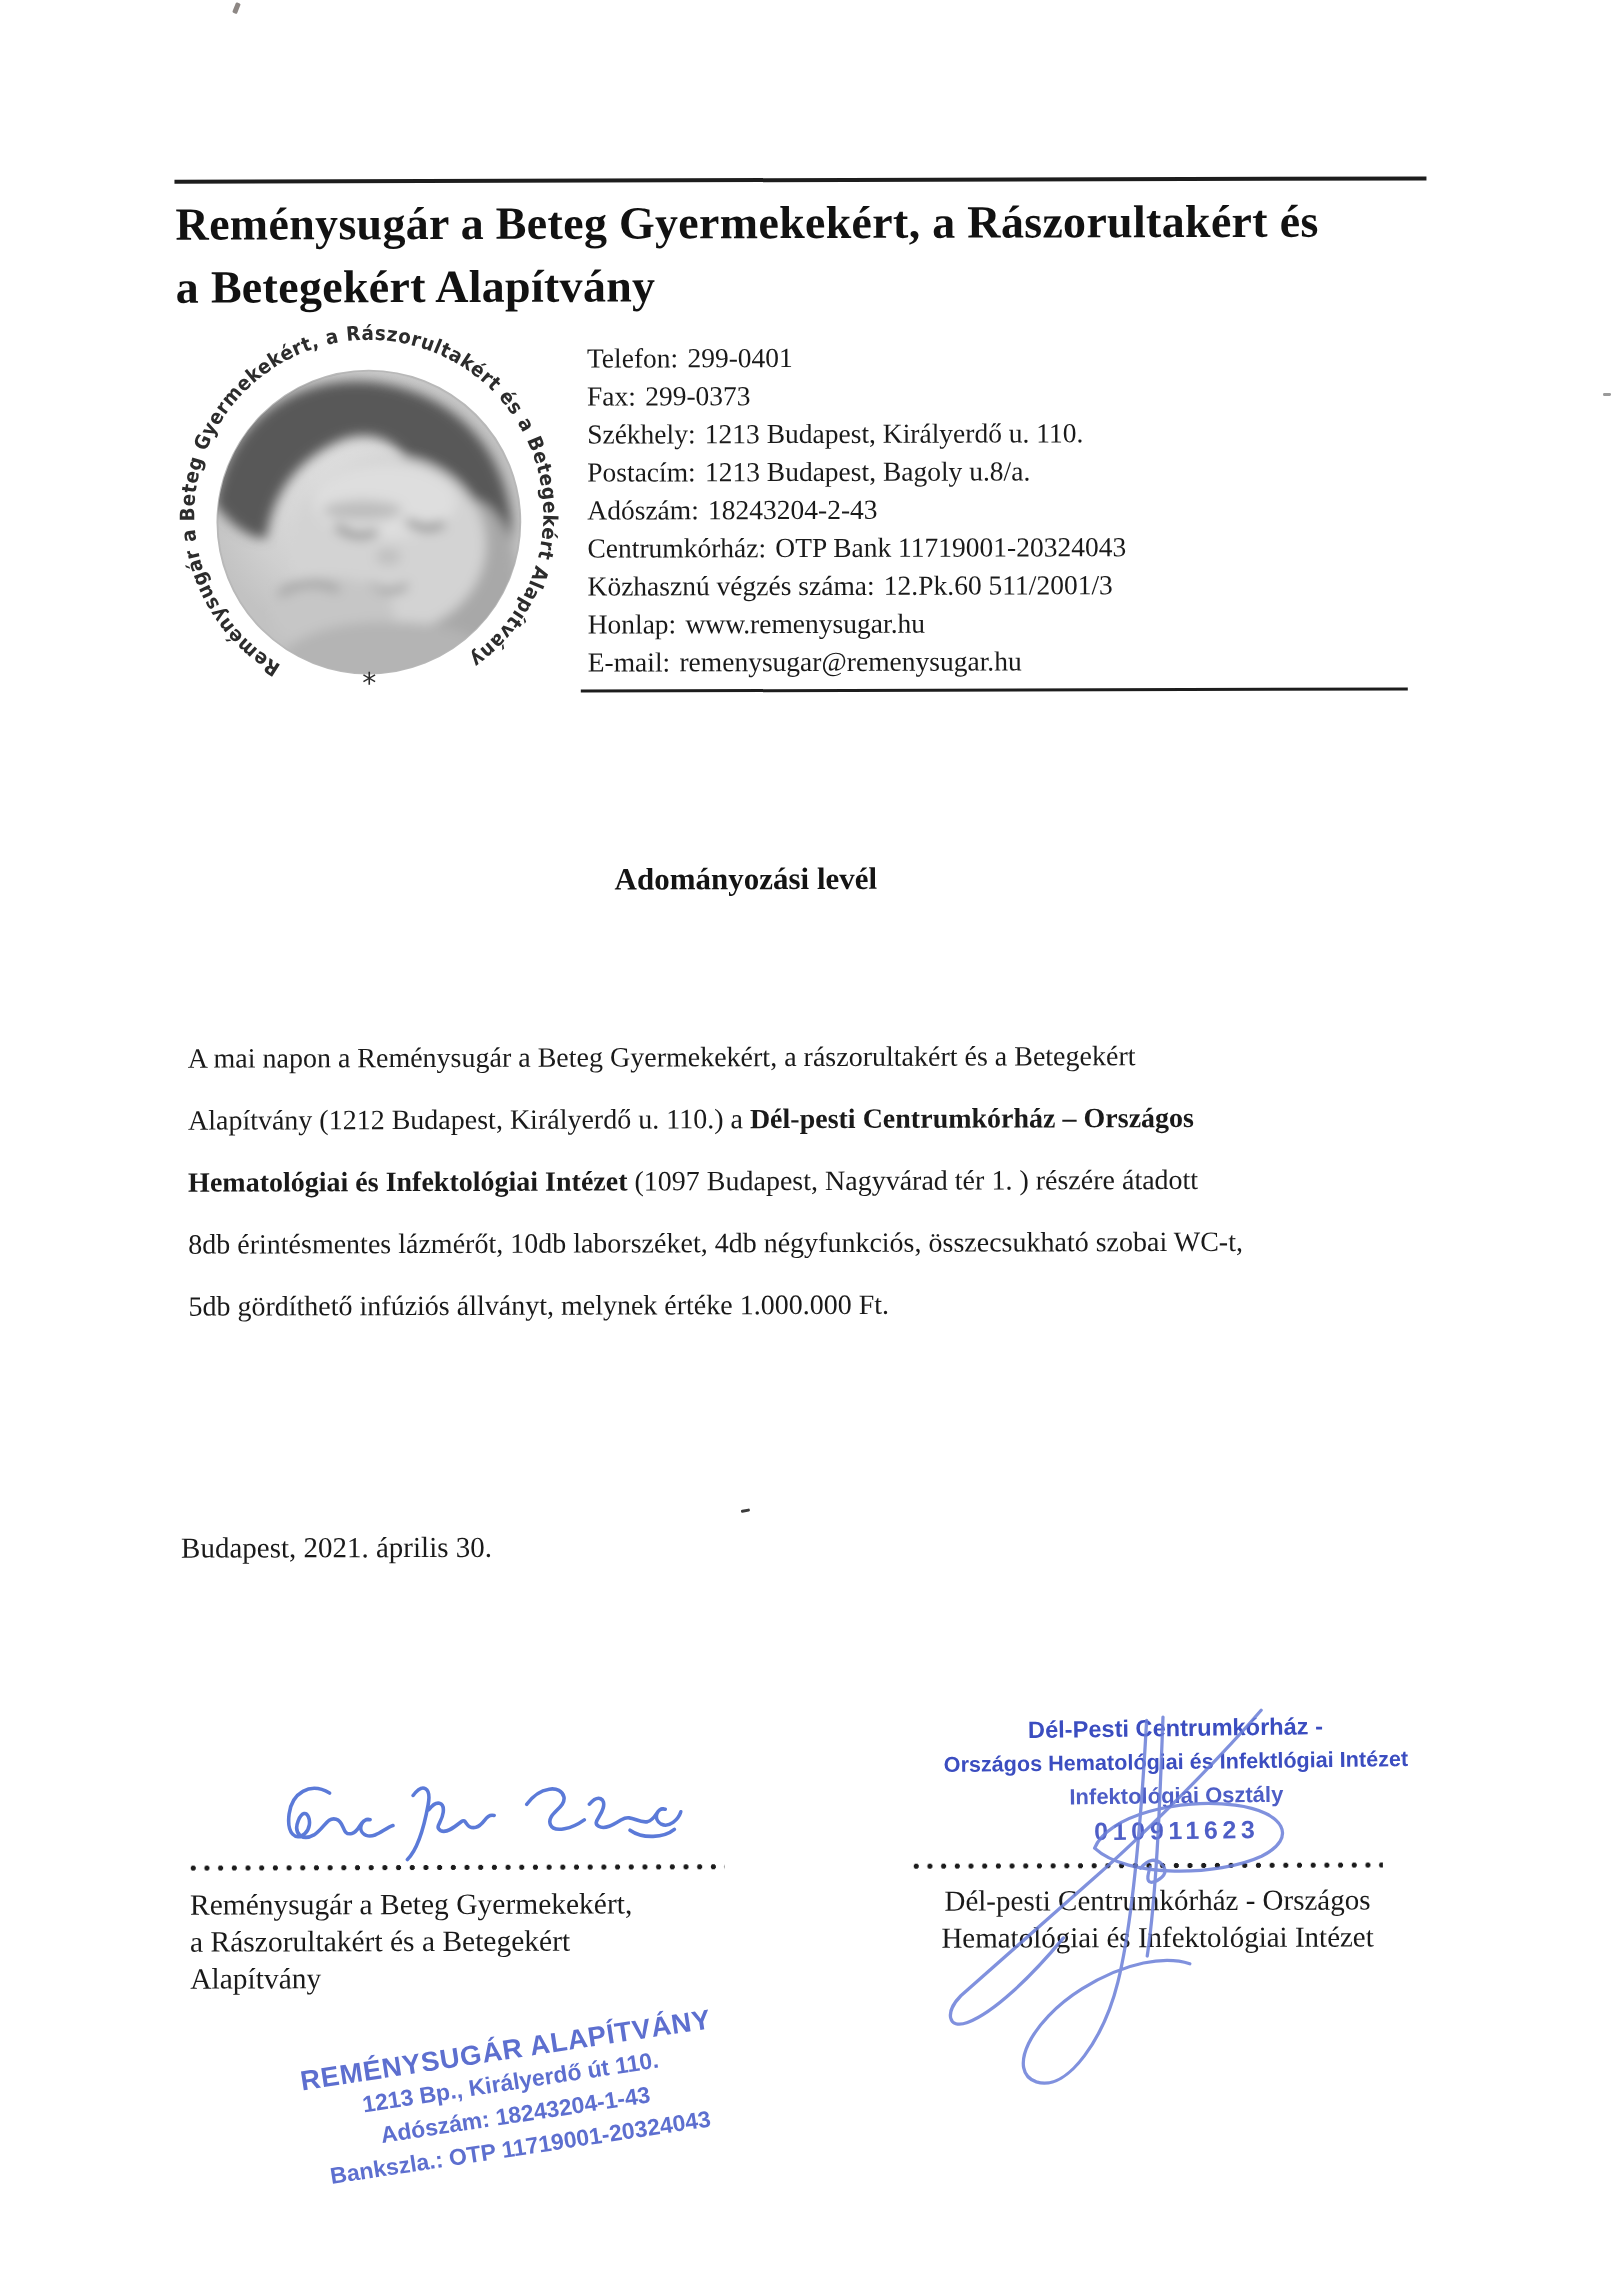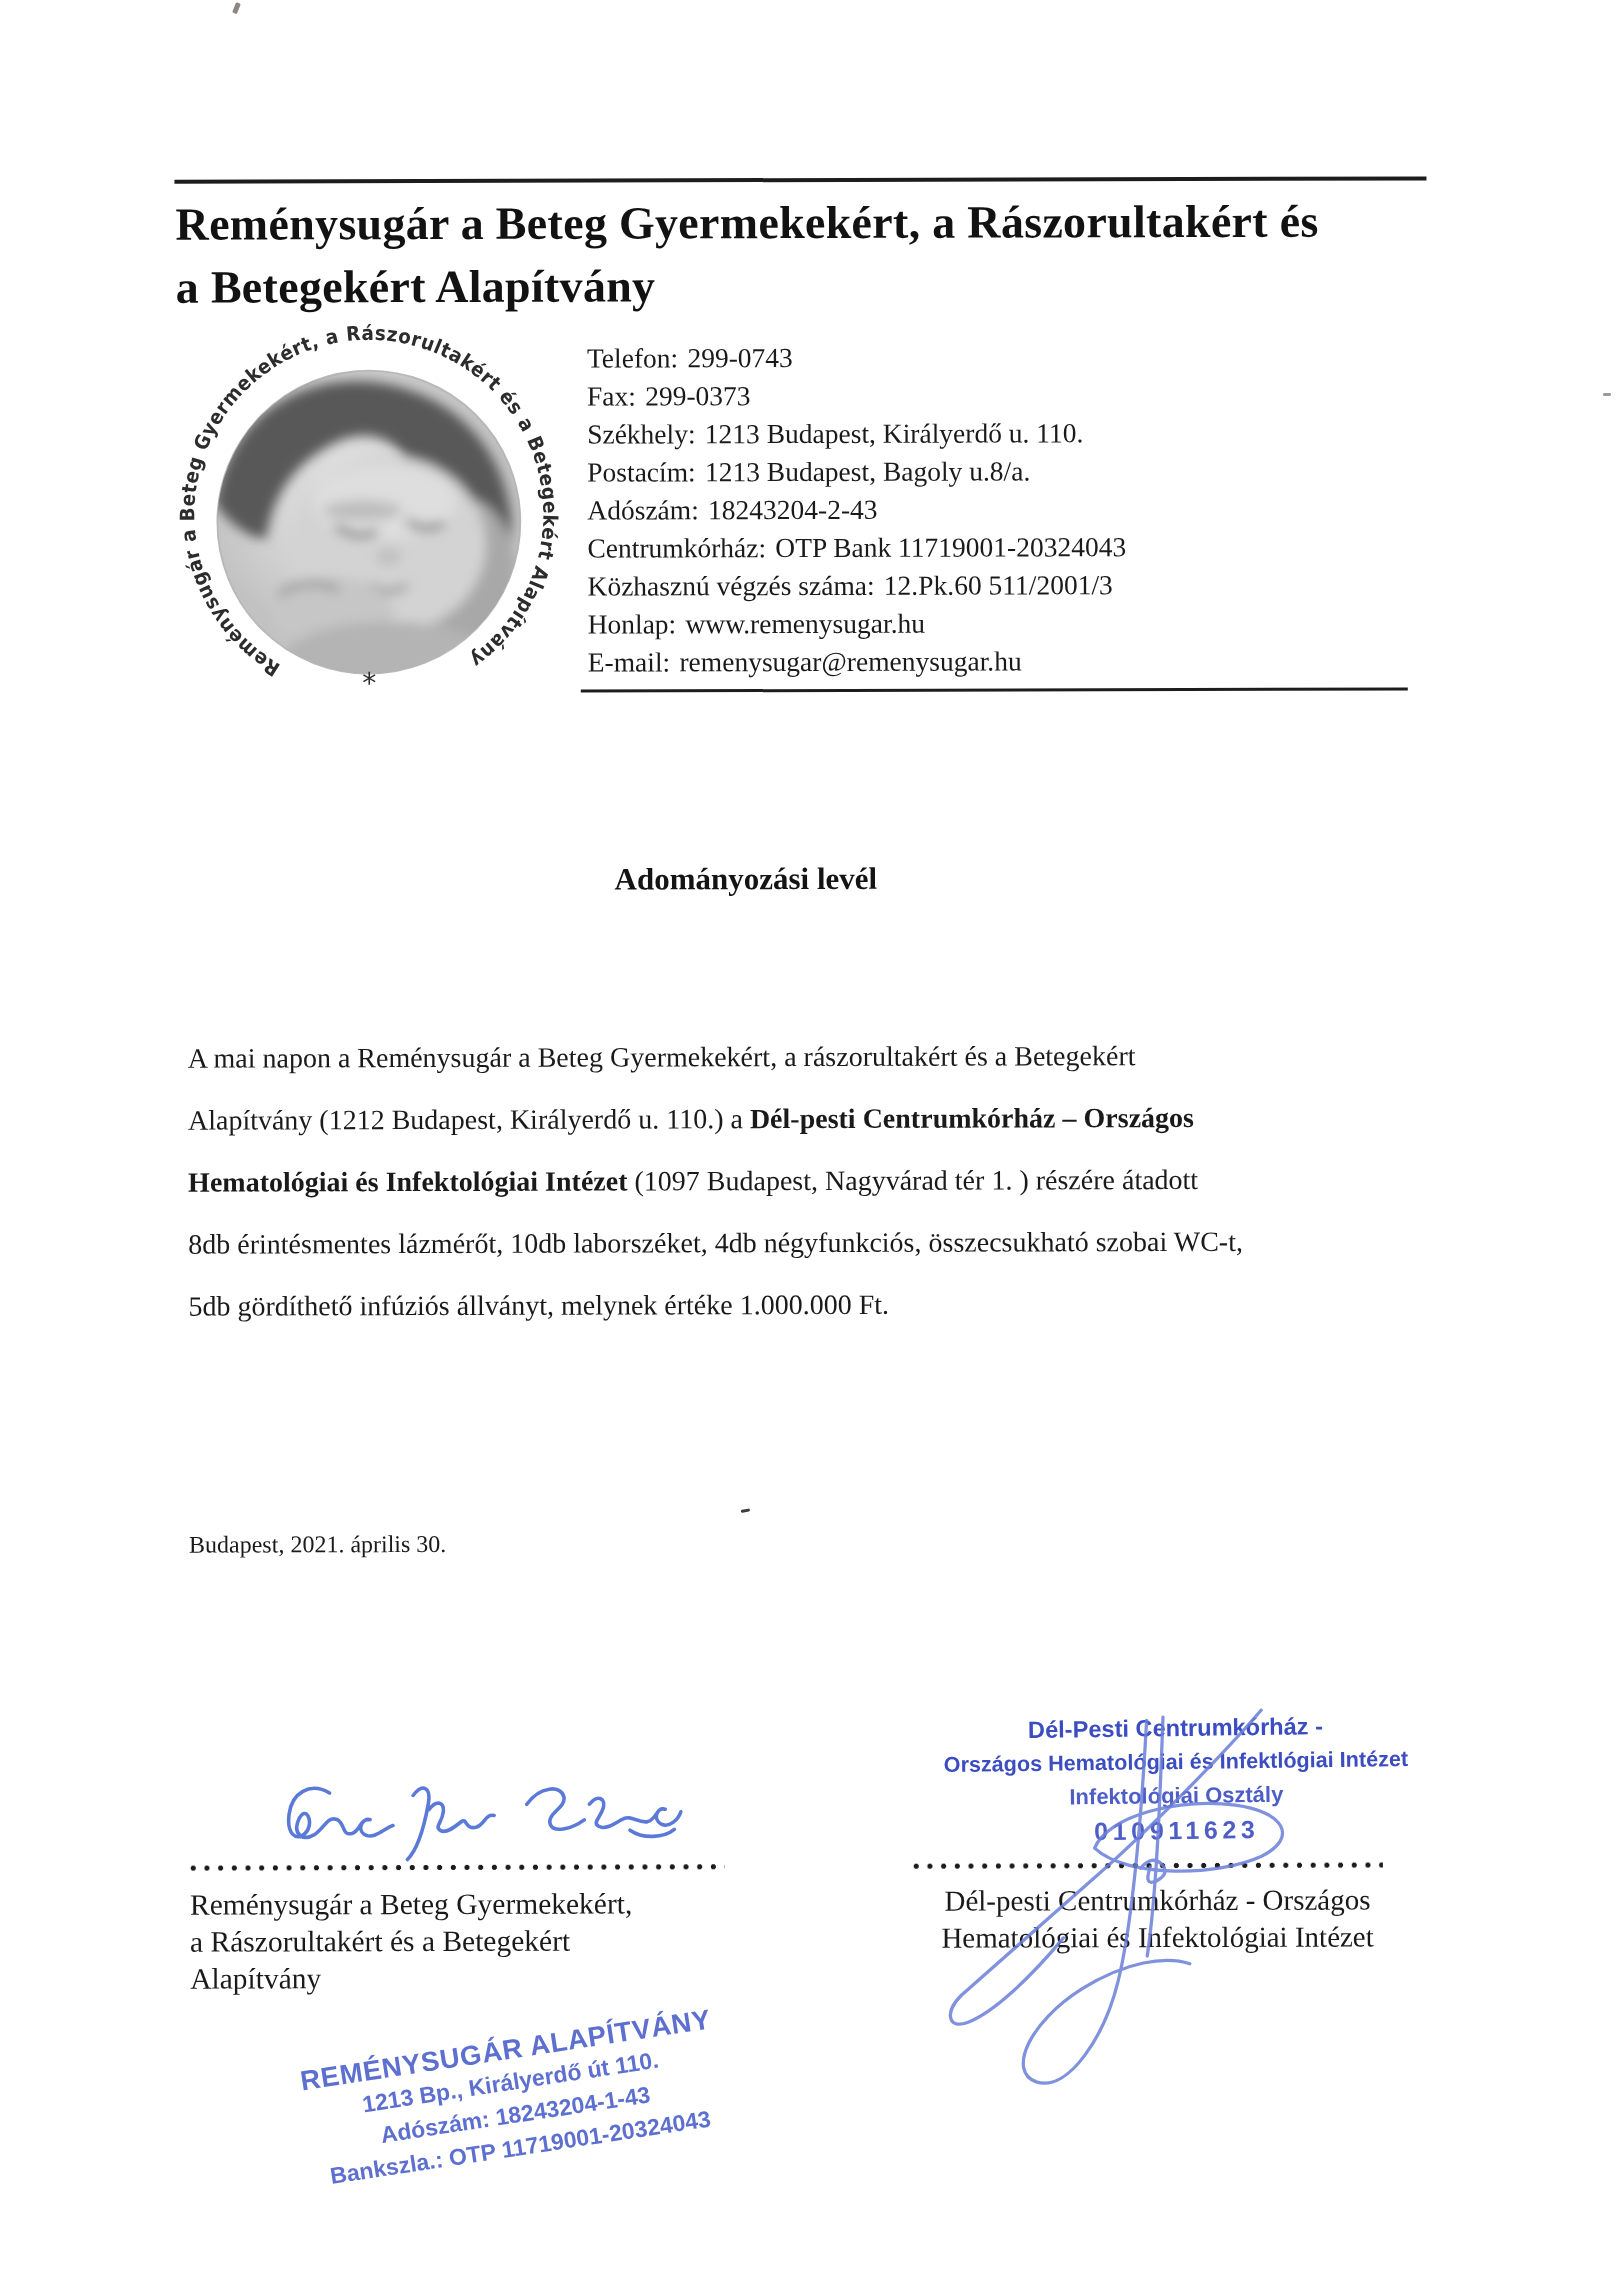--- a/index.html
+++ b/index.html
@@ -34,21 +34,21 @@
   
   .section-title{
     position:absolute;left:177px;top:861px;width:1139px;
     text-align:center;font-size:31px;font-weight:700;color:#141414;
   }
 
   
   .body-par{position:absolute;left:188px;top:1026px;width:1283px;font-size:28px;line-height:62px;}
   .body-par b{font-weight:700;}
 
-  .date-line{position:absolute;left:188px;top:1530px;font-size:24px;}
+  .date-line{position:absolute;left:180px;top:1530px;font-size:29px;}
 
   
   .dotline{
     position:absolute;height:7.2px;
     background-image:radial-gradient(circle at 3.3px 3.6px,#1c1c1c 2.4px,transparent 2.9px);
     background-size:13.7px 7.2px;background-repeat:repeat-x;
   }
   .dotline-left{left:188px;top:1863px;width:535px;}
   .dotline-right{left:911px;top:1863px;width:470px;}
 
@@ -127,21 +127,21 @@
           <ellipse cx="330" cy="525" rx="165" ry="60" fill="#b4b4b4"></ellipse>
         </g>
         <text font-family="DejaVu Sans, sans-serif" font-size="31" font-weight="600" fill="#2c2c2c" letter-spacing="1">
           <textPath href="#ringPath" startOffset="0" textLength="1400" lengthAdjust="spacingAndGlyphs">Reménysugár a Beteg Gyermekekért, a Rászorultakért és a Betegekért Alapítvány</textPath>
         </text>
         <text x="300" y="576" text-anchor="middle" font-family="DejaVu Sans, sans-serif" font-size="44" fill="#2c2c2c">*</text>
       </svg>
     </div>
 
     <div class="contact">
-      <div class="contact-row"><span class="lbl">Telefon:</span><span class="val">299-0743</span></div>
+      <div class="contact-row"><span class="lbl">Telefon:</span><span class="val">299-0401</span></div>
       <div class="contact-row"><span class="lbl">Fax:</span><span class="val">299-0373</span></div>
       <div class="contact-row"><span class="lbl">Székhely:</span><span class="val">1213 Budapest, Királyerdő u. 110.</span></div>
       <div class="contact-row"><span class="lbl">Postacím:</span><span class="val">1213 Budapest, Bagoly u.8/a.</span></div>
       <div class="contact-row"><span class="lbl">Adószám:</span><span class="val">18243204-2-43</span></div>
       <div class="contact-row"><span class="lbl">Centrumkórház:</span><span class="val">OTP Bank 11719001-20324043</span></div>
       <div class="contact-row"><span class="lbl">Közhasznú végzés száma:</span><span class="val">12.Pk.60 511/2001/3</span></div>
       <div class="contact-row"><span class="lbl">Honlap:</span><span class="val">www.remenysugar.hu</span></div>
       <div class="contact-row"><span class="lbl">E-mail:</span><span class="val">remenysugar@remenysugar.hu</span></div>
     </div>
 

